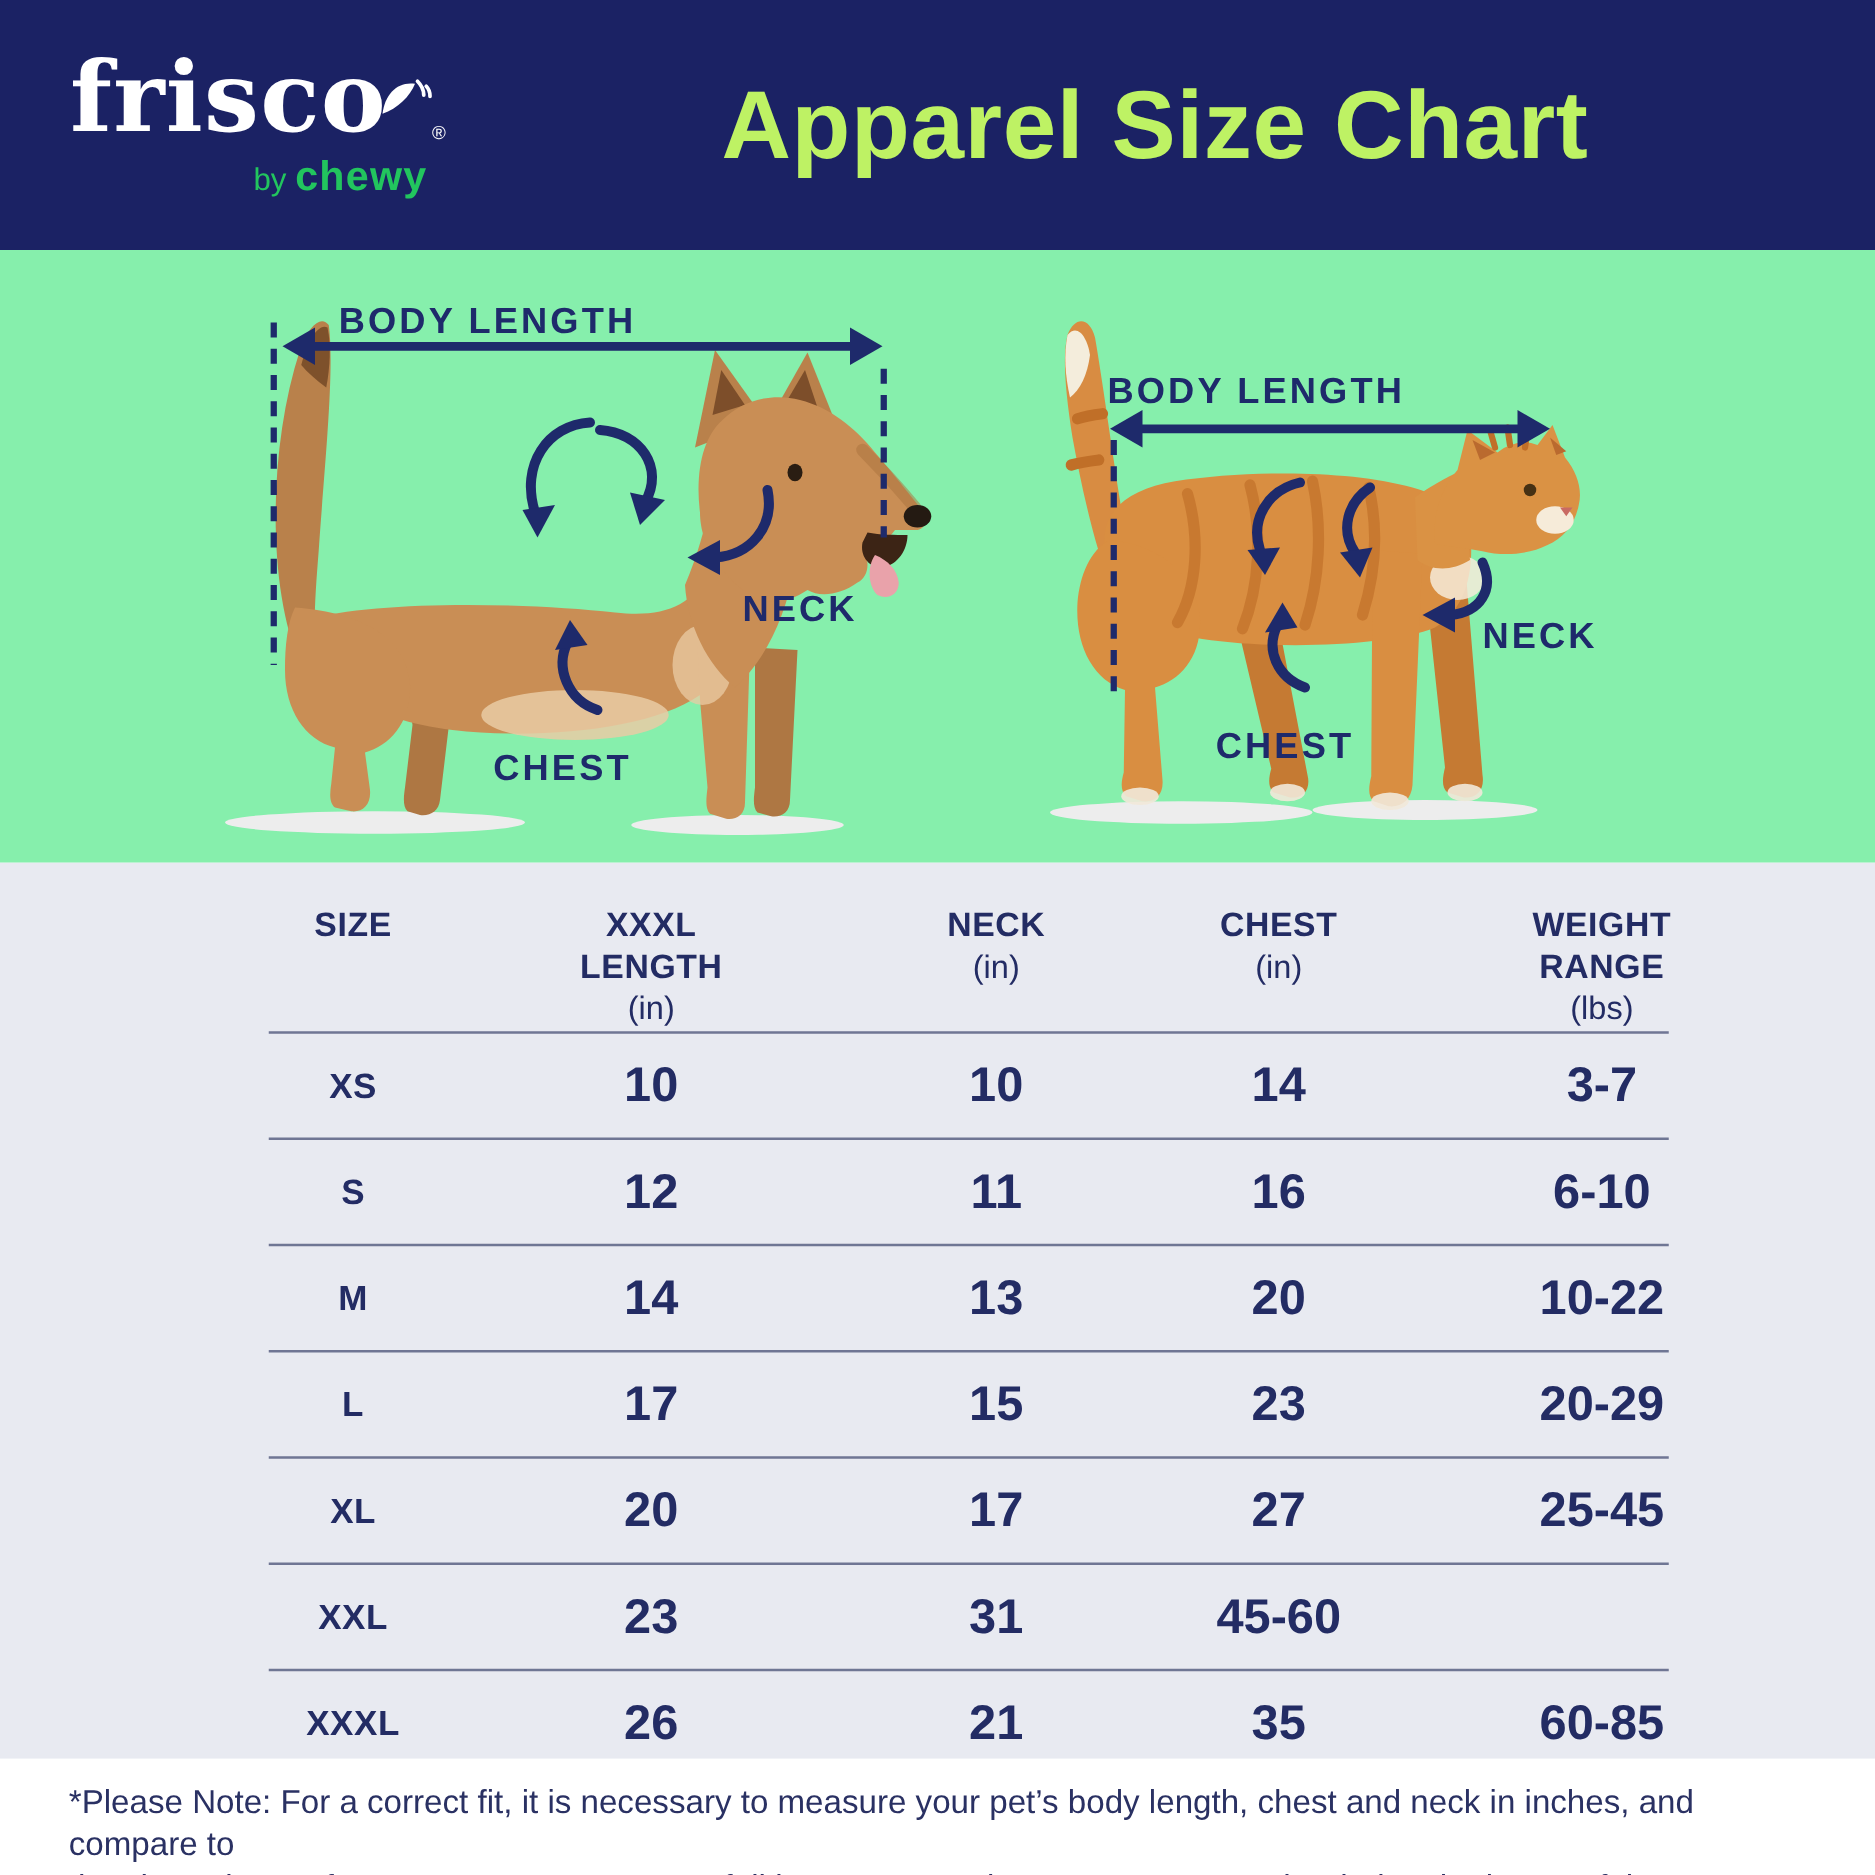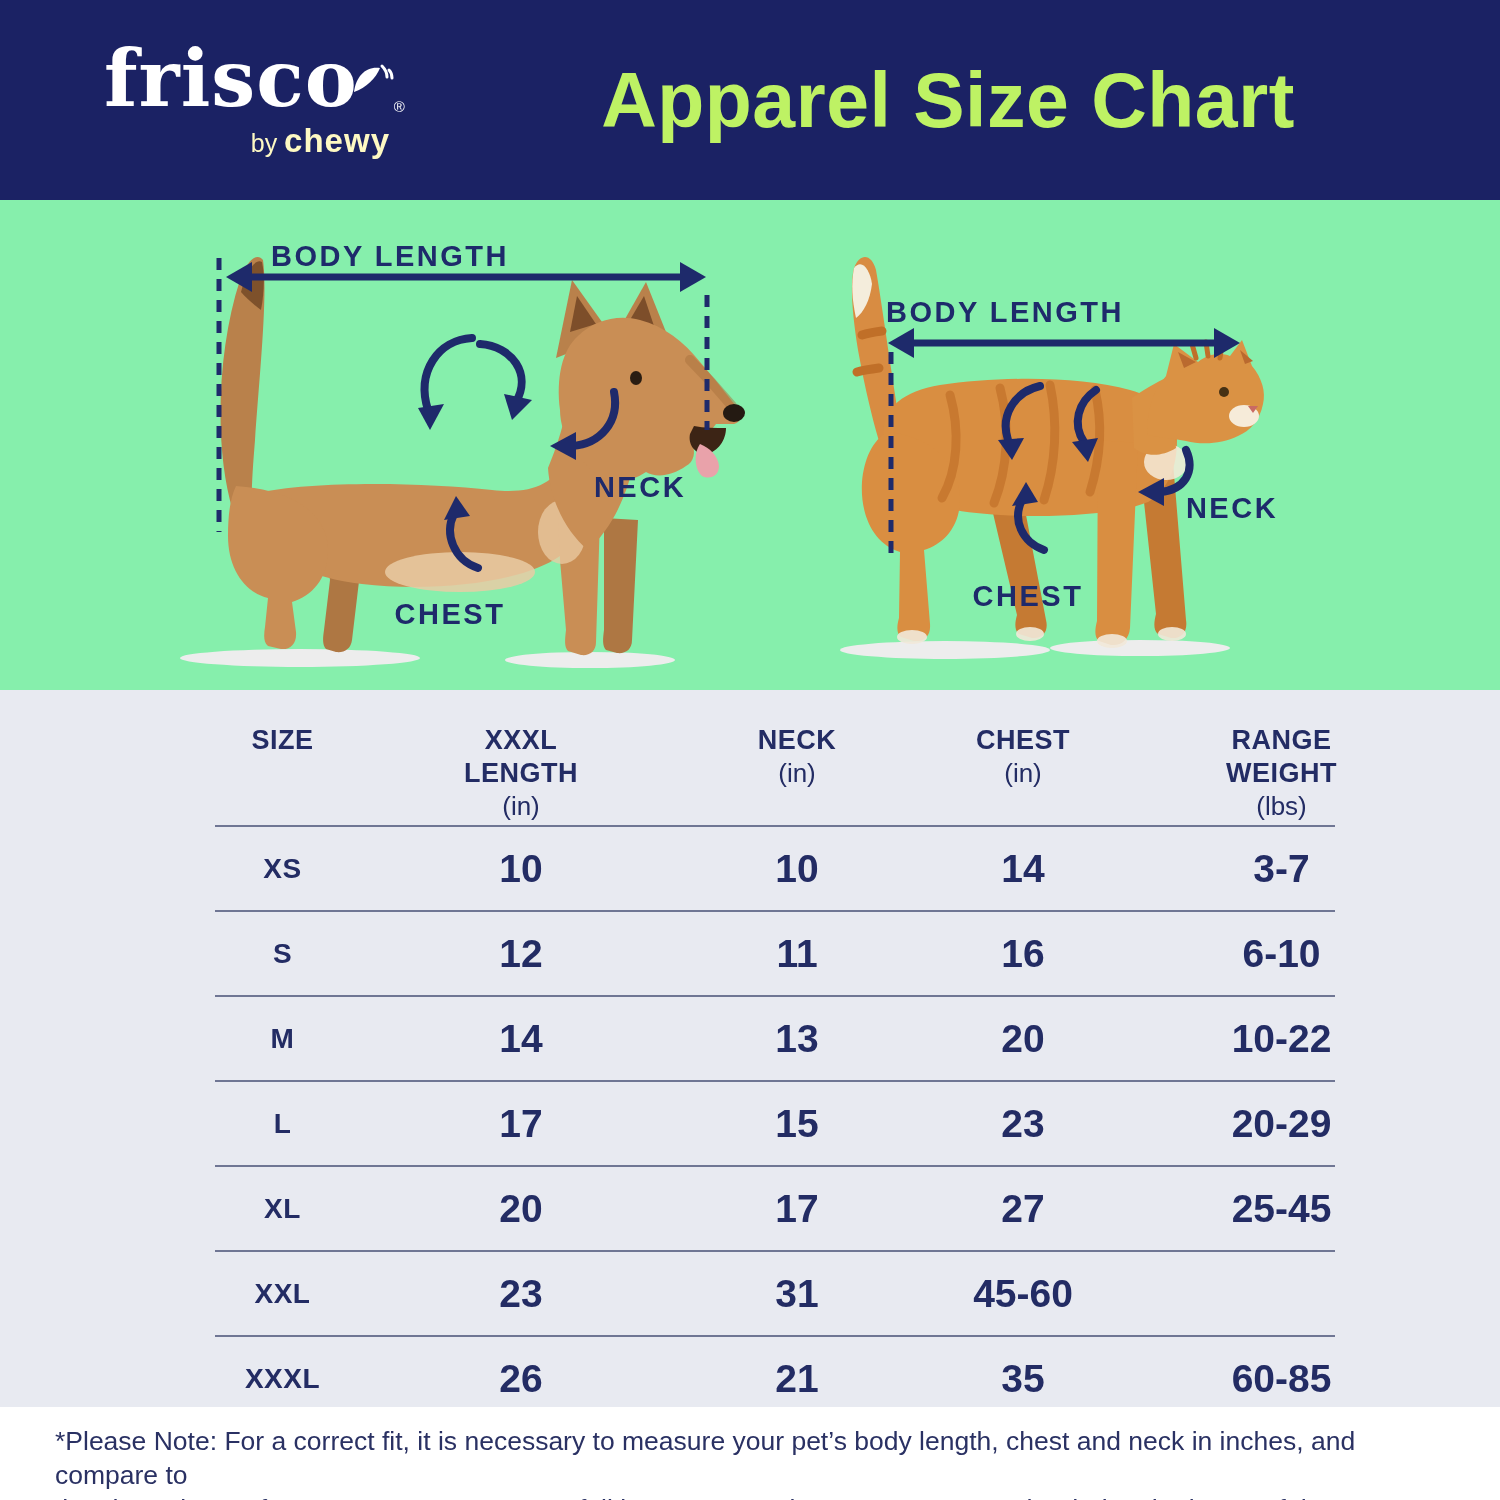--- a/index.html
+++ b/index.html
@@ -1,27 +1,27 @@
 <!DOCTYPE html>
 <html><head>
 <meta charset="utf-8">
 <style>
   html,body{margin:0;padding:0;background:#fff;}
   .page{width:1500px;height:1500px;position:relative;background:#ffffff;
         font-family:"Liberation Sans",sans-serif;overflow:hidden;}
 
   
   .topbar{height:200px;background:#1B2264;display:flex;align-items:center;position:relative;}
-  .logo{margin-left:104px;width:292px;position:relative;flex:0 0 auto;}
+  .logo{margin-left:56px;width:292px;position:relative;flex:0 0 auto;}
   .logo-frisco{font-family:"DejaVu Serif",serif;font-weight:bold;color:#fff;
                font-size:78px;line-height:1;display:inline-block;position:relative;letter-spacing:1px;}
   .logo-tail{position:absolute;right:-36px;top:-4px;}
   .logo-reg{position:absolute;right:-48px;bottom:4px;font-size:15px;color:#fff;
             font-family:"Liberation Sans",sans-serif;font-weight:normal;}
-  .logo-by{color:#fef9c3;text-align:right;margin-top:4px;font-size:25px;padding-right:6px;}
+  .logo-by{color:#22c55e;text-align:right;margin-top:4px;font-size:25px;padding-right:6px;}
   .logo-by .chewy{font-weight:bold;font-size:33px;letter-spacing:1px;}
   .title{flex:1;text-align:center;color:#bef264;font-size:77px;font-weight:bold;letter-spacing:0.5px;}
 
   
   .diagram{height:490px;position:relative;background:#86efac;}
   .diagram svg{position:absolute;left:0;top:0;}
   .lbl{fill:#1E2A6B;font-weight:bold;font-size:29px;letter-spacing:2.5px;
        text-anchor:middle;font-family:"Liberation Sans",sans-serif;}
 
   
@@ -213,22 +213,22 @@
         </div>
         <div class="th">
           <div>NECK</div>
           <div class="unit">(in)</div>
         </div>
         <div class="th">
           <div>CHEST</div>
           <div class="unit">(in)</div>
         </div>
         <div class="th">
+          <div>WEIGHT</div>
           <div>RANGE</div>
-          <div>WEIGHT</div>
           <div class="unit">(lbs)</div>
         </div>
       </div>
 
       <div class="trow grid5">
         <div class="td size">XS</div>
         <div class="td">10</div>
         <div class="td">10</div>
         <div class="td">14</div>
         <div class="td">3-7</div>

